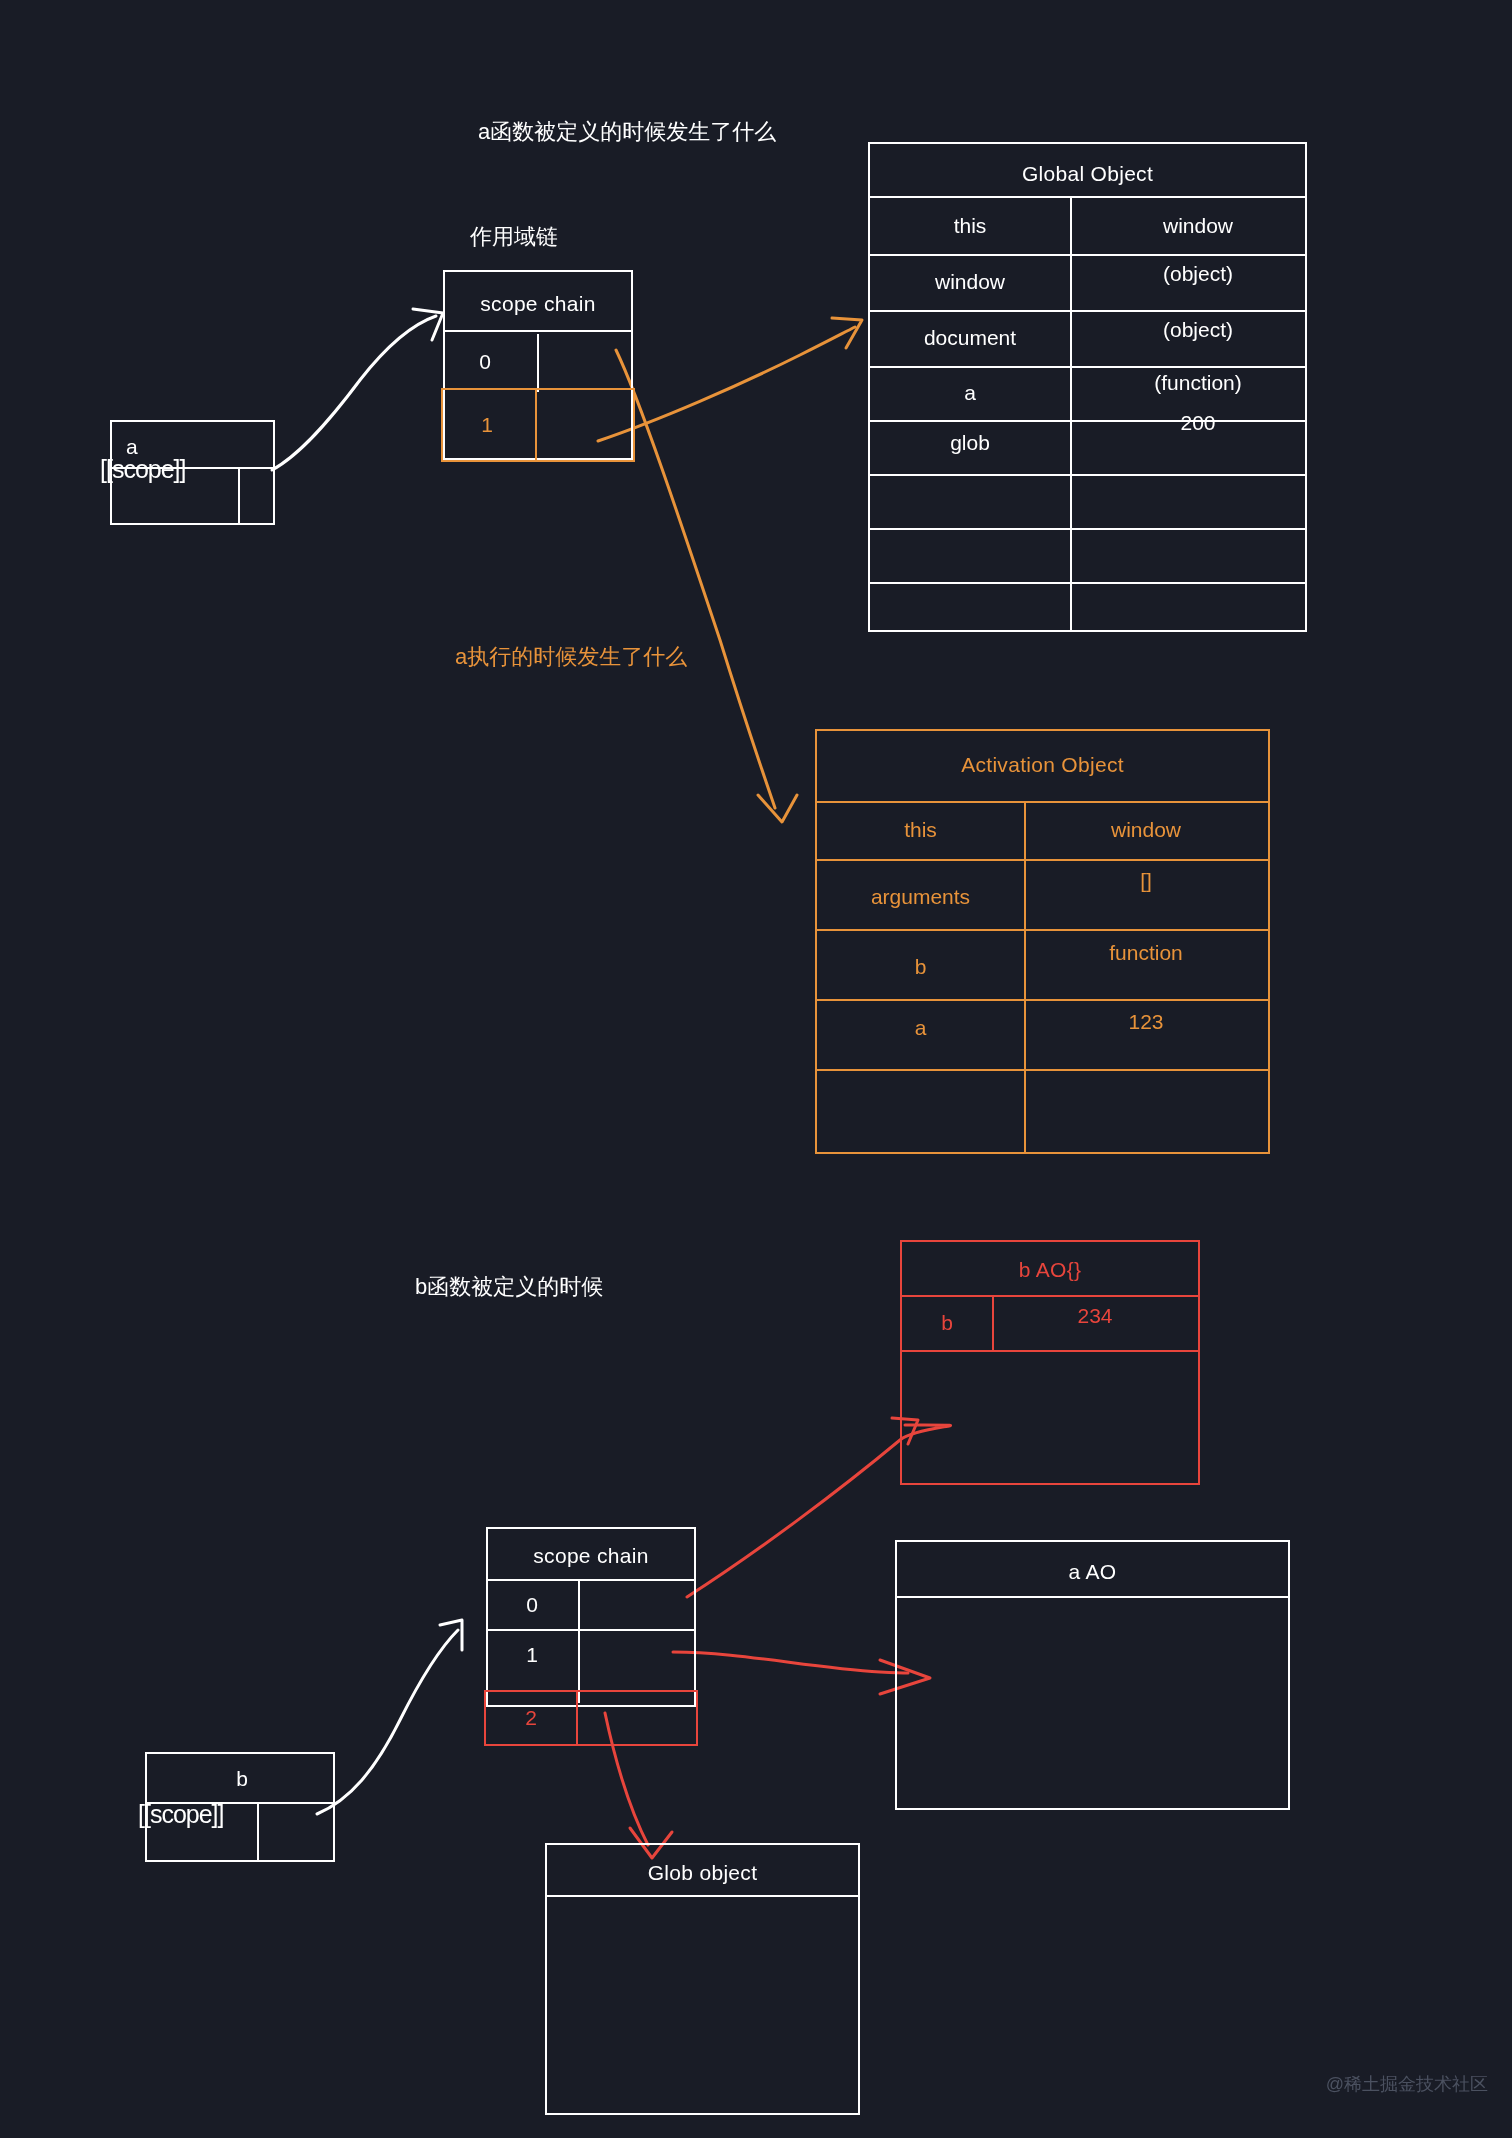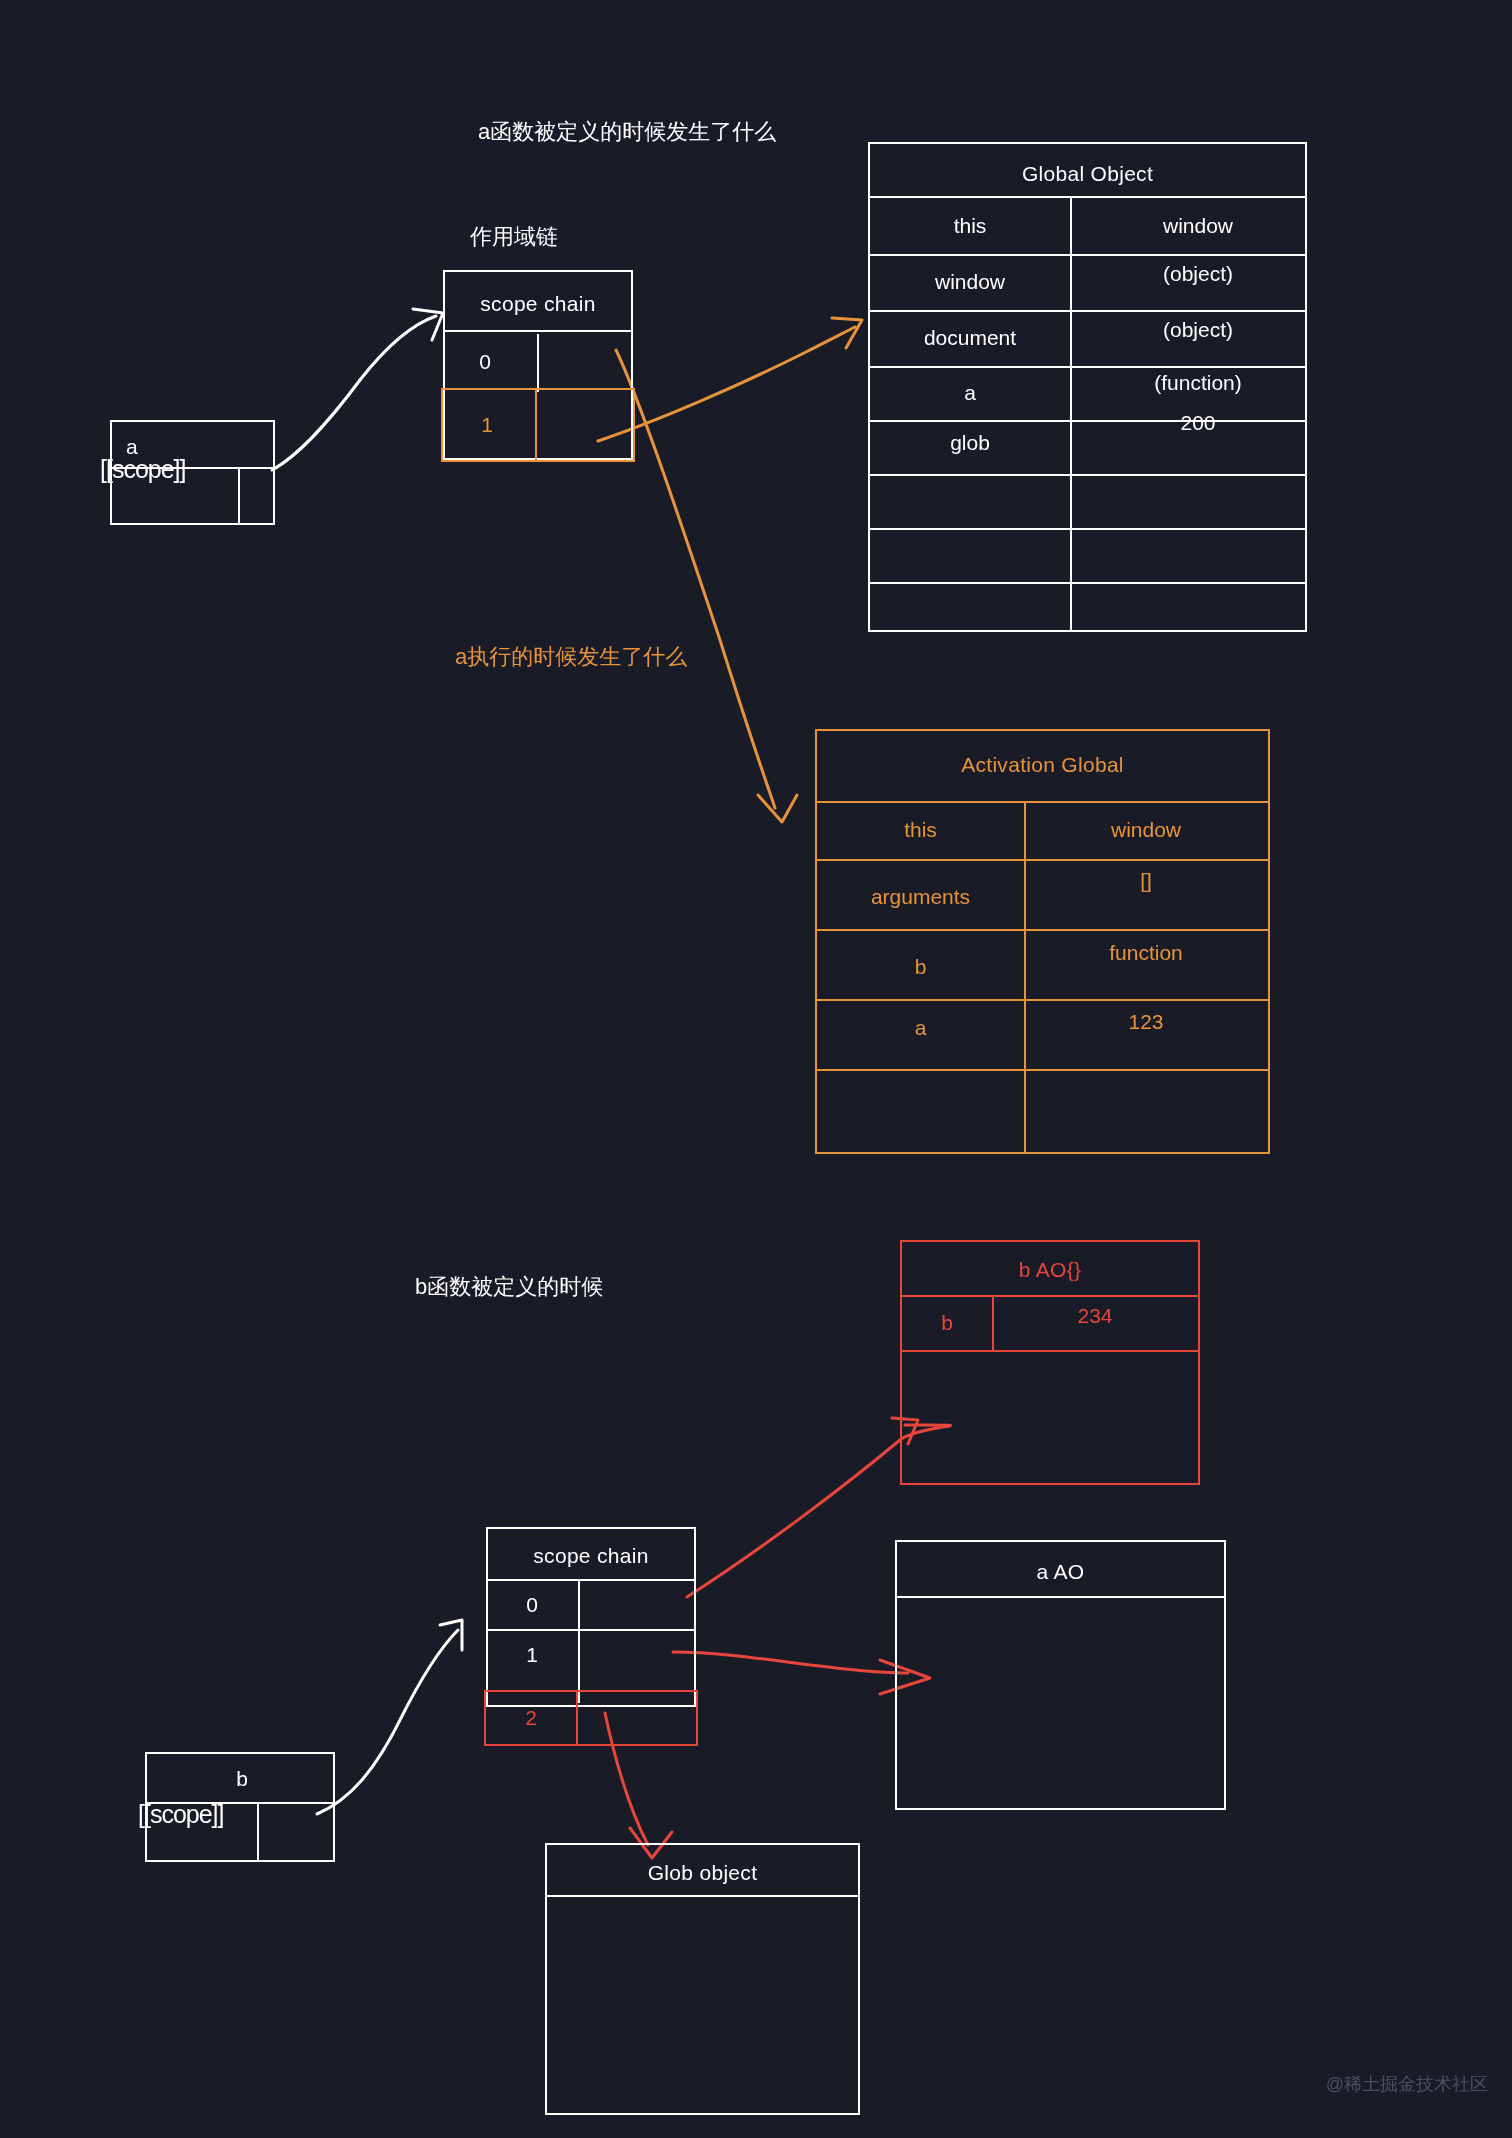--- a/index.html
+++ b/index.html
@@ -172,21 +172,21 @@
     <div class="cell" style="left:200px; top:330px; width:256px; height:54px;"></div>
 
     <div class="cell" style="left:0; top:384px; width:200px; height:54px;"></div>
     <div class="cell" style="left:200px; top:384px; width:256px; height:54px;"></div>
 
     <div class="cell" style="left:0; top:438px; width:200px; height:48px;"></div>
     <div class="cell" style="left:200px; top:438px; width:256px; height:48px;"></div>
   </div>
 
   <div class="box orange" style="left:815px; top:729px; width:455px; height:425px;">
-    <div class="hdr" style="top:10px; height:48px; color:#e8933a;">Activation Global</div>
+    <div class="hdr" style="top:10px; height:48px; color:#e8933a;">Activation Object</div>
     <div class="rowline orange" style="top:70px;"></div>
     <div class="vline orange" style="left:207px; top:70px; height:351px;"></div>
 
     <div class="rowline orange" style="top:128px;"></div>
     <div class="rowline orange" style="top:198px;"></div>
     <div class="rowline orange" style="top:268px;"></div>
     <div class="rowline orange" style="top:338px;"></div>
 
     <div class="cell" style="left:0; top:70px; width:207px; height:58px; color:#e8933a;">this</div>
     <div class="cell" style="left:207px; top:70px; width:244px; height:58px; color:#e8933a;">window</div>
@@ -206,21 +206,21 @@
 
   <div class="box red" style="left:900px; top:1240px; width:300px; height:245px;">
     <div class="hdr" style="top:4px; height:48px; color:#e8453c;">b  AO{}</div>
     <div class="rowline red" style="top:53px;"></div>
     <div class="rowline red" style="top:108px;"></div>
     <div class="vline red" style="left:90px; top:53px; height:55px;"></div>
     <div class="cell" style="left:0; top:55px; width:90px; height:52px; color:#e8453c;">b</div>
     <div class="cell" style="left:90px; top:48px; width:206px; height:52px; color:#e8453c;">234</div>
   </div>
 
-  <div class="box" style="left:895px; top:1540px; width:331px; height:270px;">
+  <div class="box" style="left:895px; top:1540px; width:395px; height:270px;">
     <div class="hdr" style="top:6px; height:48px;">a  AO</div>
     <div class="rowline" style="top:54px;"></div>
   </div>
 
   <div class="box" style="left:486px; top:1527px; width:210px; height:180px;">
     <div class="hdr" style="top:4px; height:46px;">scope chain</div>
     <div class="rowline" style="top:50px;"></div>
     <div class="rowline" style="top:100px;"></div>
     <div class="vline" style="left:90px; top:52px; height:122px;"></div>
     <div class="cell" style="left:0; top:52px; width:88px; height:48px;">0</div>

